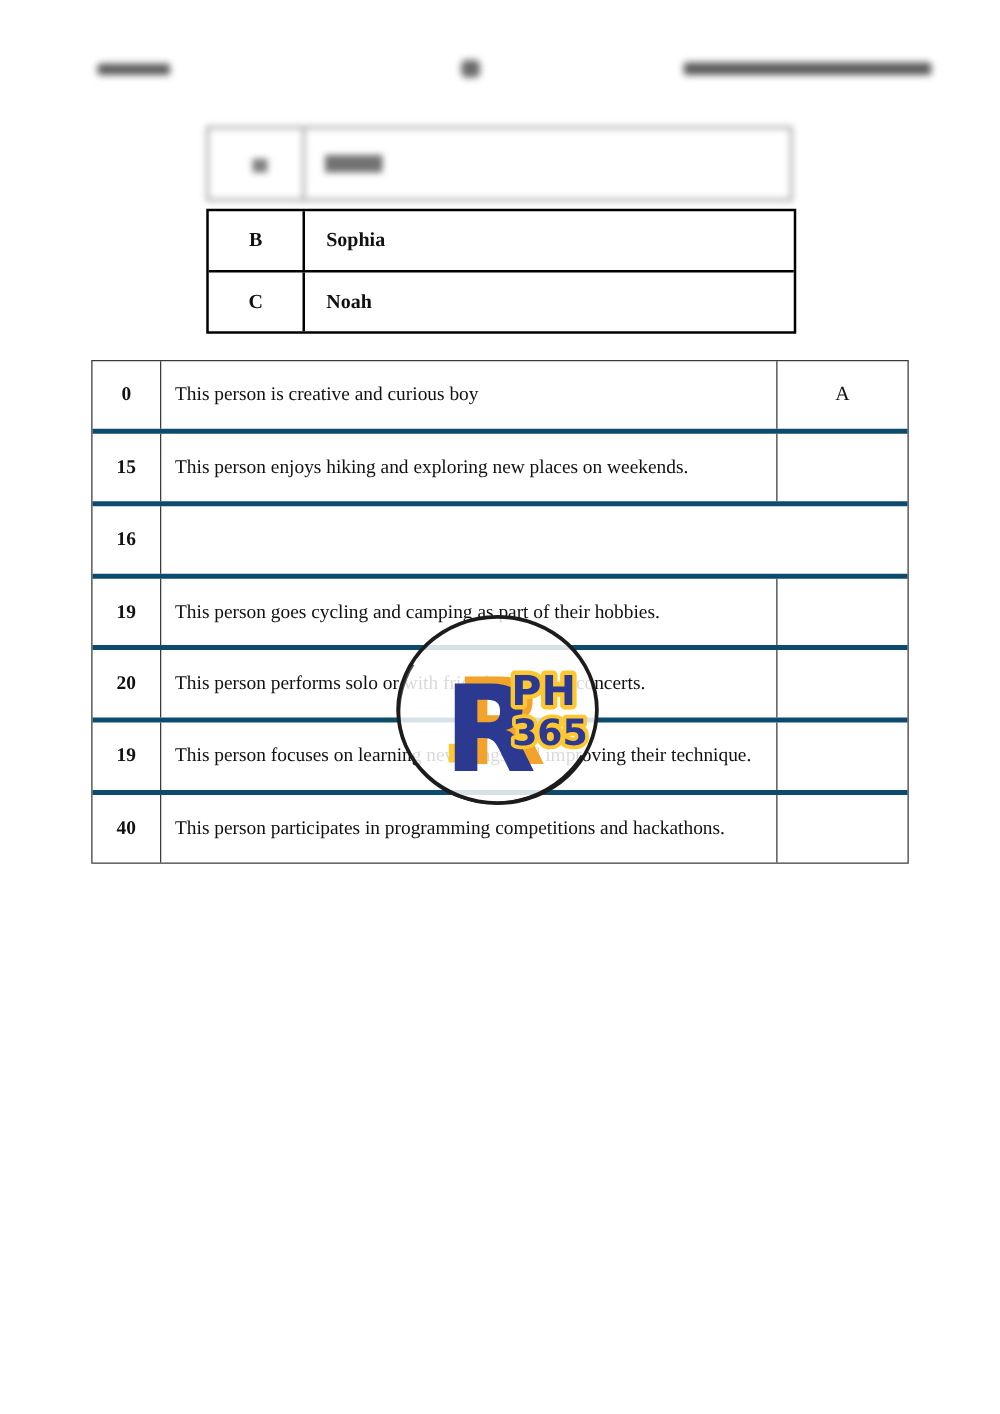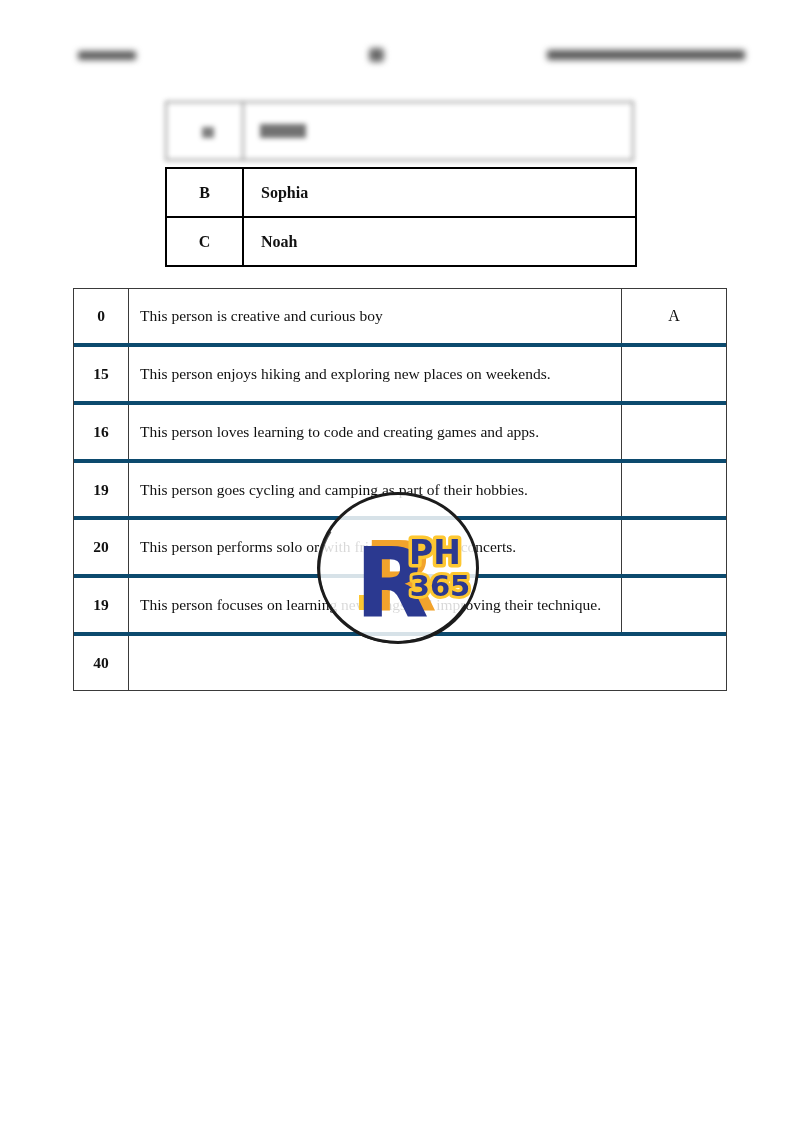--- a/index.html
+++ b/index.html
@@ -122,40 +122,40 @@
       <div class="q-statement-cell">This person is creative and curious boy</div>
       <div class="q-answer-cell">A</div>
     </div>
     <div class="q-row">
       <div class="q-num-cell">15</div>
       <div class="q-statement-cell">This person enjoys hiking and exploring new places on weekends.</div>
       <div class="q-answer-cell"></div>
     </div>
     <div class="q-row">
       <div class="q-num-cell">16</div>
-      <div class="q-statement-cell">This person loves learning to code and creating games and apps.</div>
       <div class="q-answer-cell"></div>
     </div>
     <div class="q-row">
       <div class="q-num-cell">19</div>
       <div class="q-statement-cell">This person goes cycling and camping as part of their hobbies.</div>
       <div class="q-answer-cell"></div>
     </div>
     <div class="q-row">
       <div class="q-num-cell">20</div>
       <div class="q-statement-cell">This person performs solo or with friends at school concerts.</div>
       <div class="q-answer-cell"></div>
     </div>
     <div class="q-row">
       <div class="q-num-cell">19</div>
       <div class="q-statement-cell">This person focuses on learning new songs and improving their technique.</div>
       <div class="q-answer-cell"></div>
     </div>
     <div class="q-row">
       <div class="q-num-cell">40</div>
+      <div class="q-statement-cell">This person participates in programming competitions and hackathons.</div>
       <div class="q-answer-cell"></div>
     </div>
   </div>
 
   <div class="watermark">
     <div class="wm-arc"></div>
     <svg class="wm-svg" width="150" height="148" viewBox="0 0 150 148" font-family="DejaVu Sans, Liberation Sans, sans-serif">
       <rect x="33" y="98" width="15" height="15" fill="#fdc731"></rect>
       <text x="37" y="114" font-size="96" font-weight="bold" fill="#f2a32c">R</text>
       <text x="29" y="120" font-size="96" font-weight="bold" fill="#2b3990">R</text>

